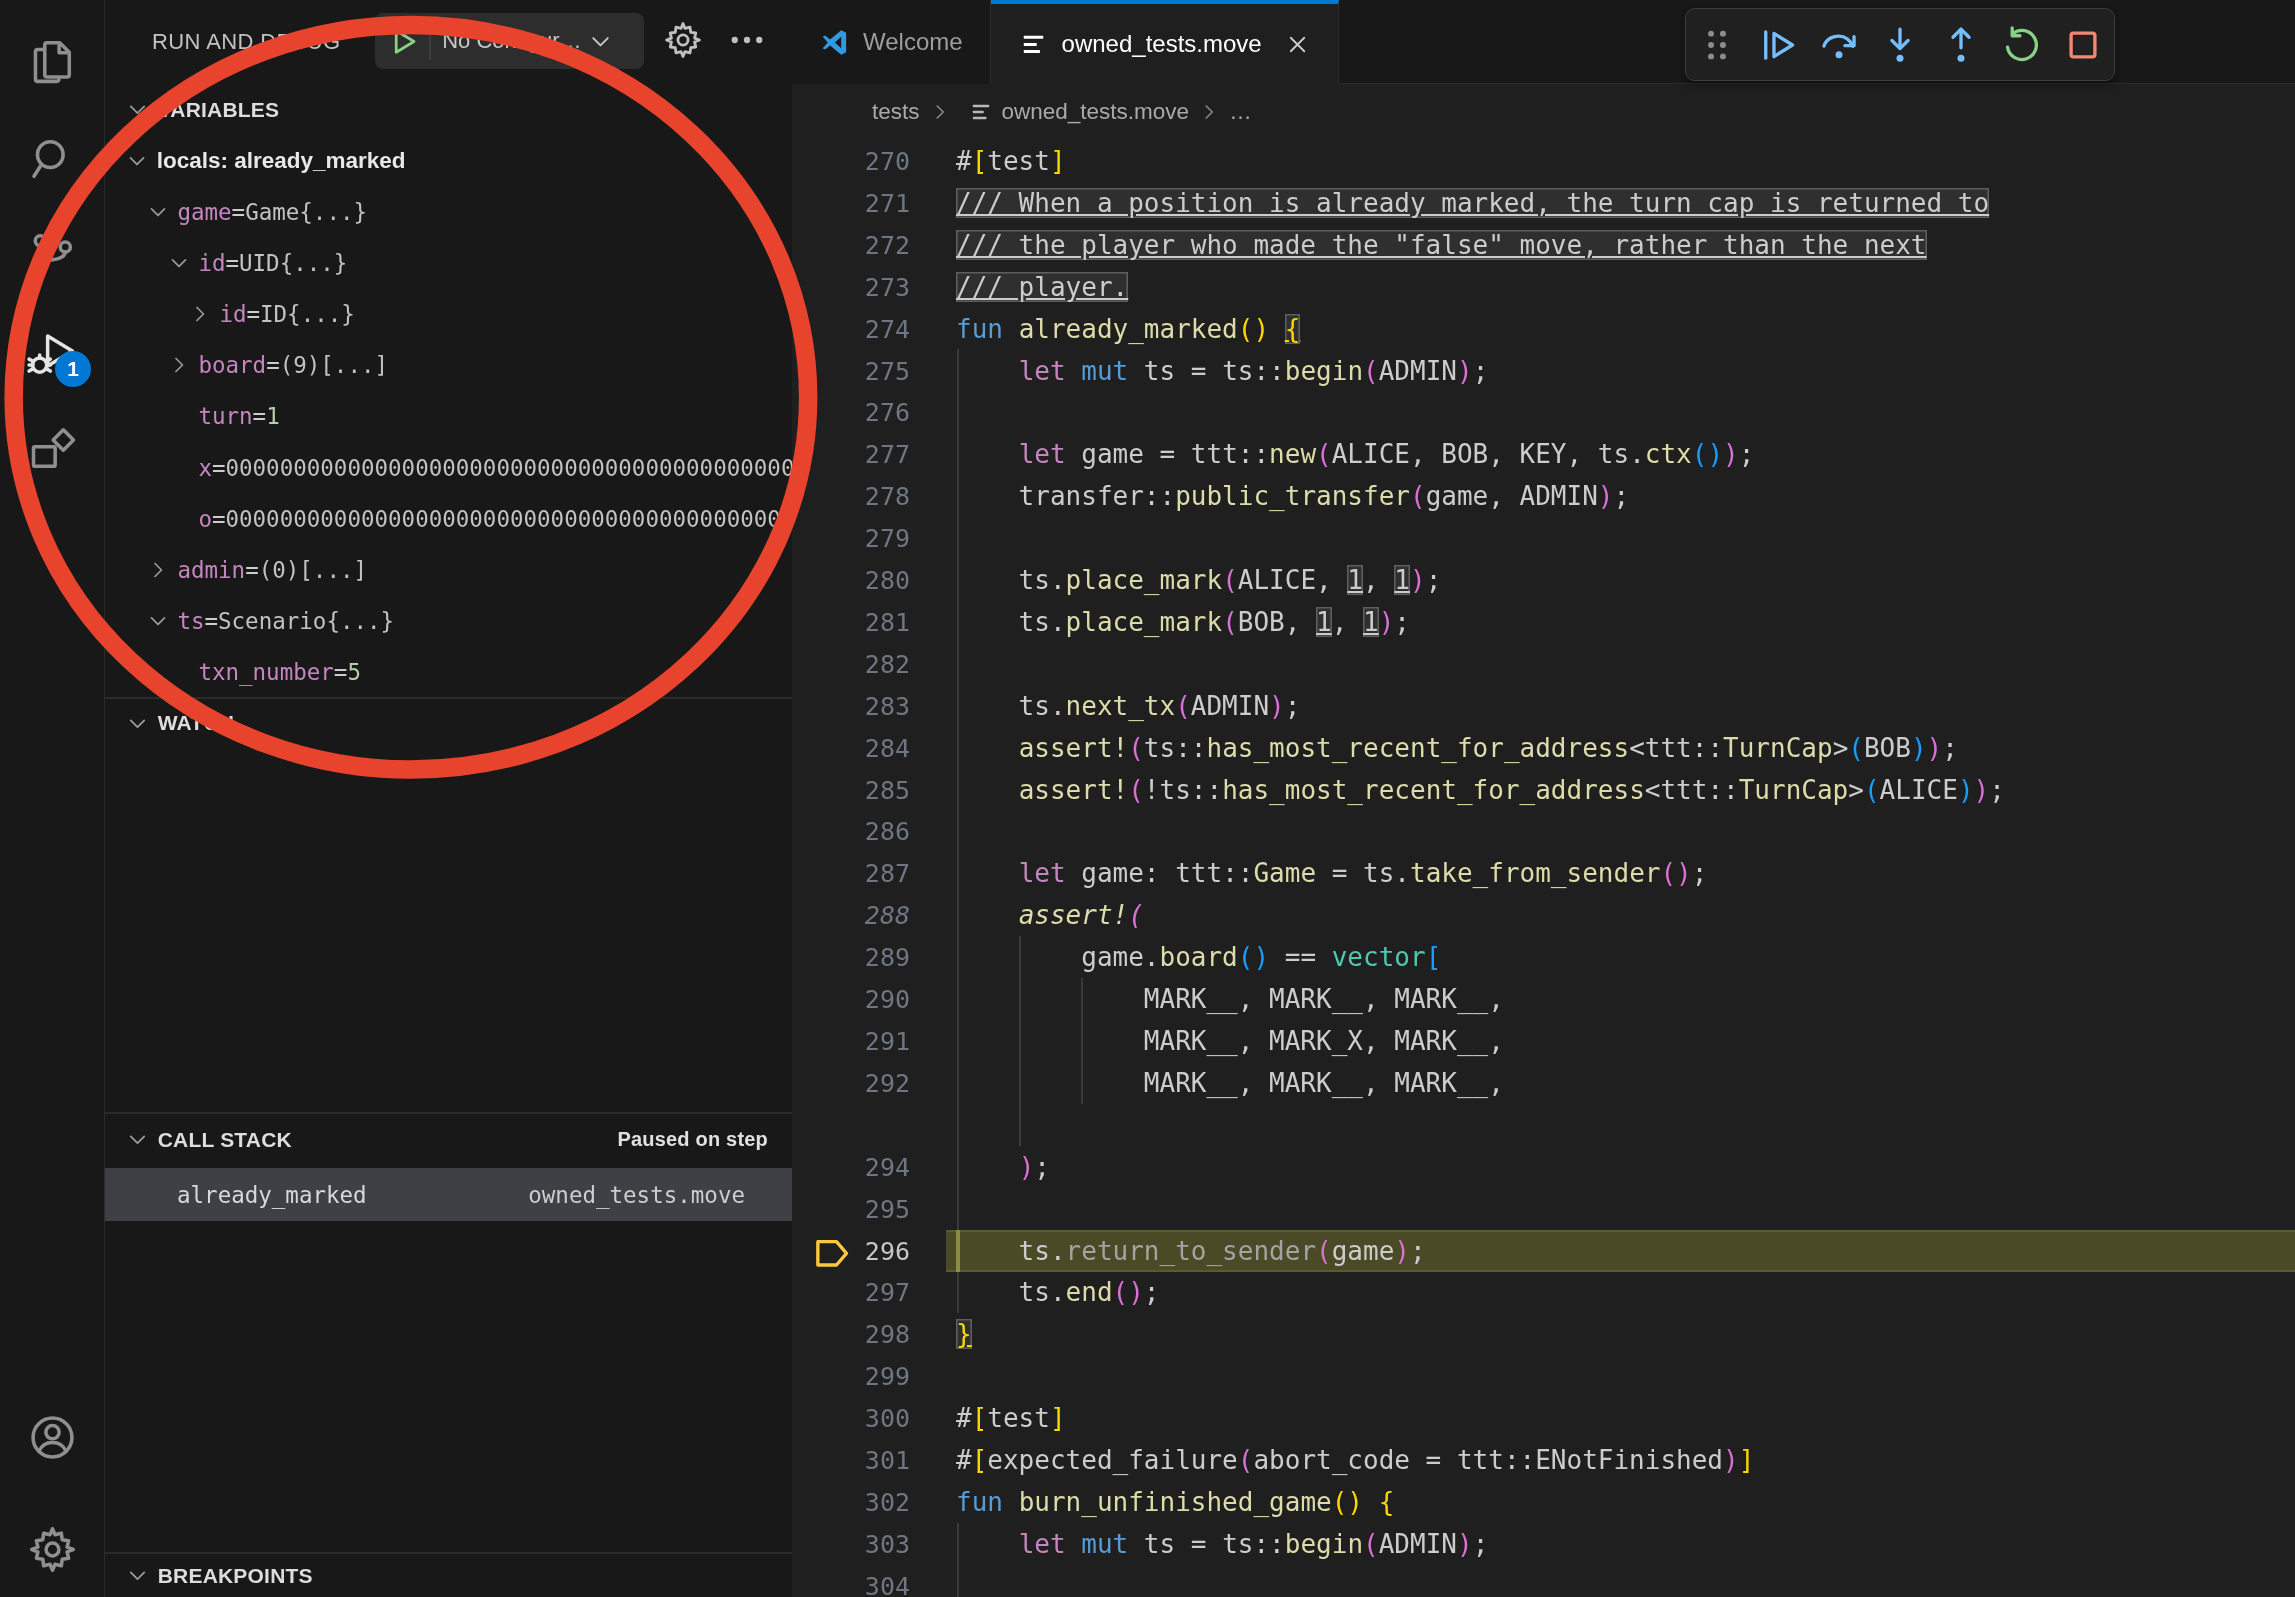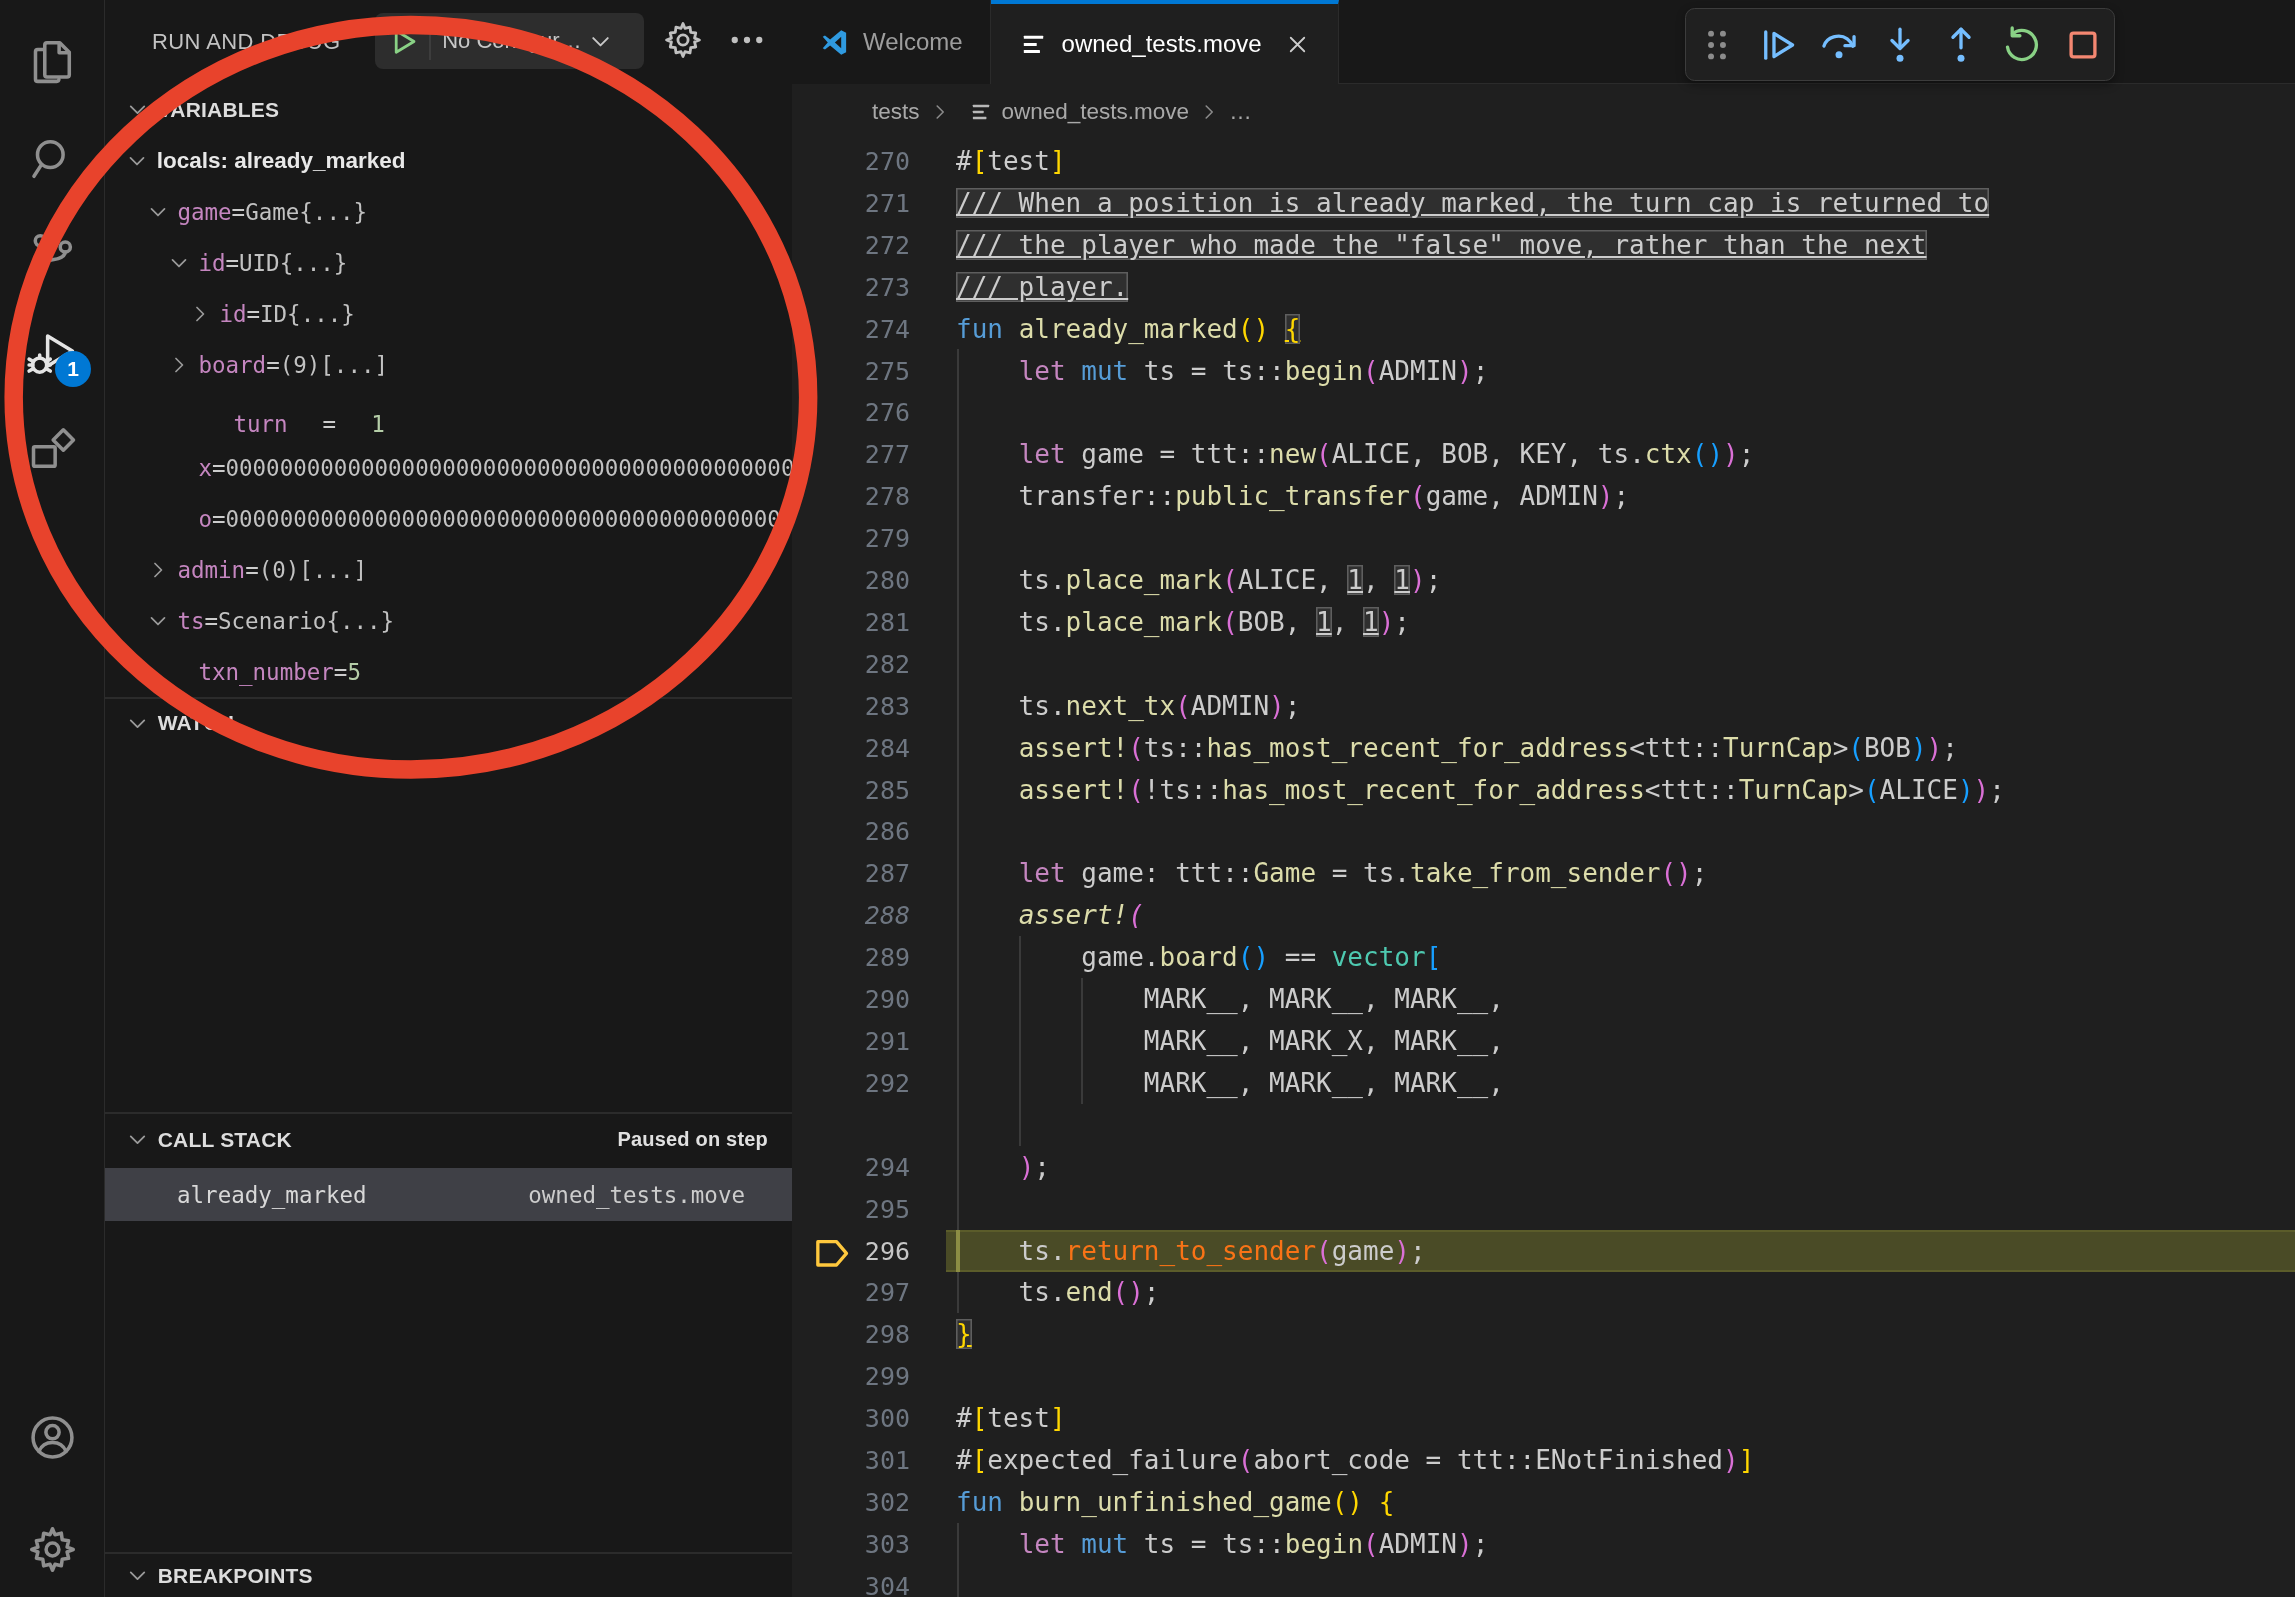--- a/index.html
+++ b/index.html
@@ -184,21 +184,21 @@
         <span class="v-val">ID{...}</span>
       </div>
       <div class="tree-row" style="top: 339px; padding-left: 61px;">
         <span class="chev"><svg viewBox="0 0 24 24" fill="none" stroke="currentColor" stroke-width="1.6" stroke-linecap="round" stroke-linejoin="round">
             <path d="M9.2 6l6 6-6 6"></path>
           </svg></span>
         <span class="v-name">board</span>
         <span class="v-eq"> = </span>
         <span class="v-val">(9)[...]</span>
       </div>
-      <div class="tree-row" style="top: 398px; padding-left: 61px; gap: 35px;">
+      <div class="tree-row" style="top: 390px; padding-left: 61px;">
         <span class="chev empty"><svg viewBox="0 0 24 24" fill="none" stroke="currentColor" stroke-width="1.6" stroke-linecap="round" stroke-linejoin="round">
             <path d="M6 9.2l6 6 6-6"></path>
           </svg></span>
         <span class="v-name">turn</span>
         <span class="v-eq"> = </span>
         <span class="v-val num">1</span>
       </div>
       <div class="tree-row" style="top: 442px; padding-left: 61px;">
         <span class="chev empty"><svg viewBox="0 0 24 24" fill="none" stroke="currentColor" stroke-width="1.6" stroke-linecap="round" stroke-linejoin="round">
             <path d="M6 9.2l6 6 6-6"></path>
@@ -451,21 +451,21 @@
         <span class="gutter-num">295</span>
         <span class="code-text"></span>
       </div>
       <div class="code-row cur" style="top: 1090px;">
         <div class="cur-bg"></div>
         <div class="cur-guide"></div>
         <span class="frame-marker"><svg viewBox="0 0 24 24" fill="none" stroke="#ffc83d" stroke-width="2" stroke-linejoin="round">
             <path d="M3.5 5.5h11.2l6 7-6 7H3.5z"></path>
           </svg></span>
         <span class="gutter-num">296</span>
-        <span class="code-text"><span style="color: rgb(204, 204, 204);">    ts.</span><span style="color: #f97316;">return_to_sender</span><span style="color: rgb(218, 112, 214);">(</span><span style="color: rgb(204, 204, 204);">game</span><span style="color: rgb(218, 112, 214);">)</span><span style="color: rgb(204, 204, 204);">;</span></span>
+        <span class="code-text"><span style="color: rgb(204, 204, 204);">    ts.</span><span style="color: #a3a3a3;">return_to_sender</span><span style="color: rgb(218, 112, 214);">(</span><span style="color: rgb(204, 204, 204);">game</span><span style="color: rgb(218, 112, 214);">)</span><span style="color: rgb(204, 204, 204);">;</span></span>
       </div>
       <div class="code-row" style="top: 1131px;">
         <span class="gutter-num">297</span>
         <span class="code-text"><span style="color: rgb(204, 204, 204);">    ts.</span><span style="color: rgb(220, 220, 170);">end</span><span style="color: rgb(218, 112, 214);">()</span><span style="color: rgb(204, 204, 204);">;</span></span>
       </div>
       <div class="code-row" style="top: 1173px;">
         <span class="gutter-num">298</span>
         <span class="code-text"><span class="bm" style="color: rgb(255, 215, 0);">}</span></span>
       </div>
       <div class="code-row" style="top: 1215px;">

